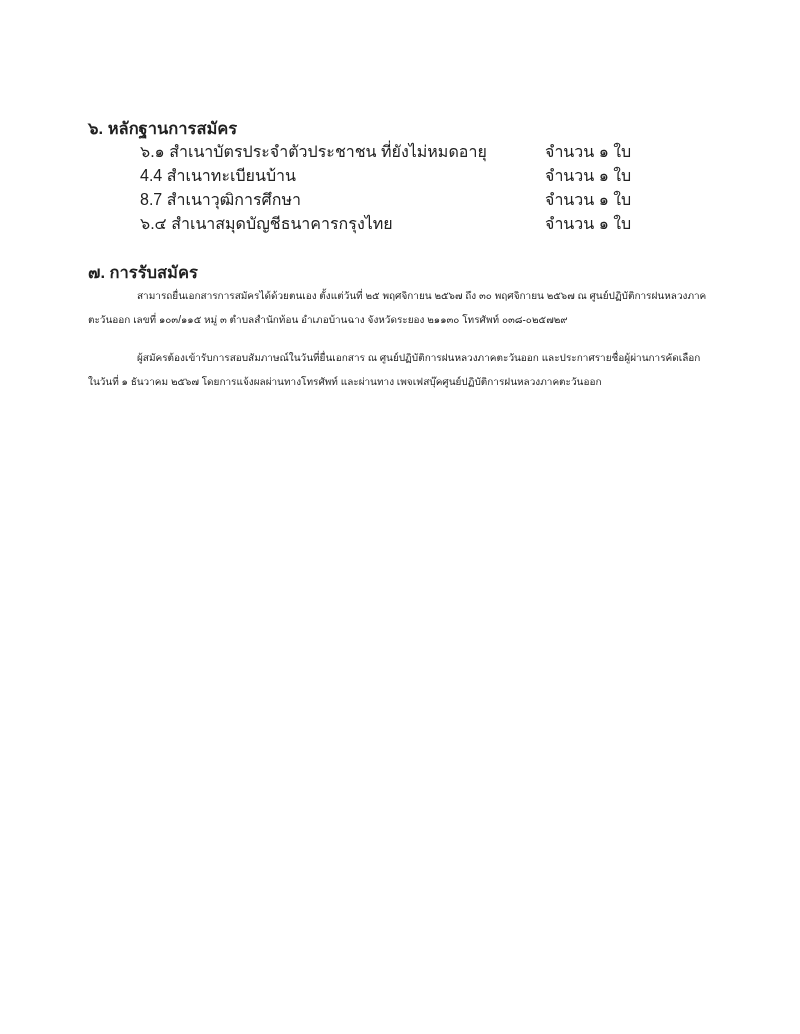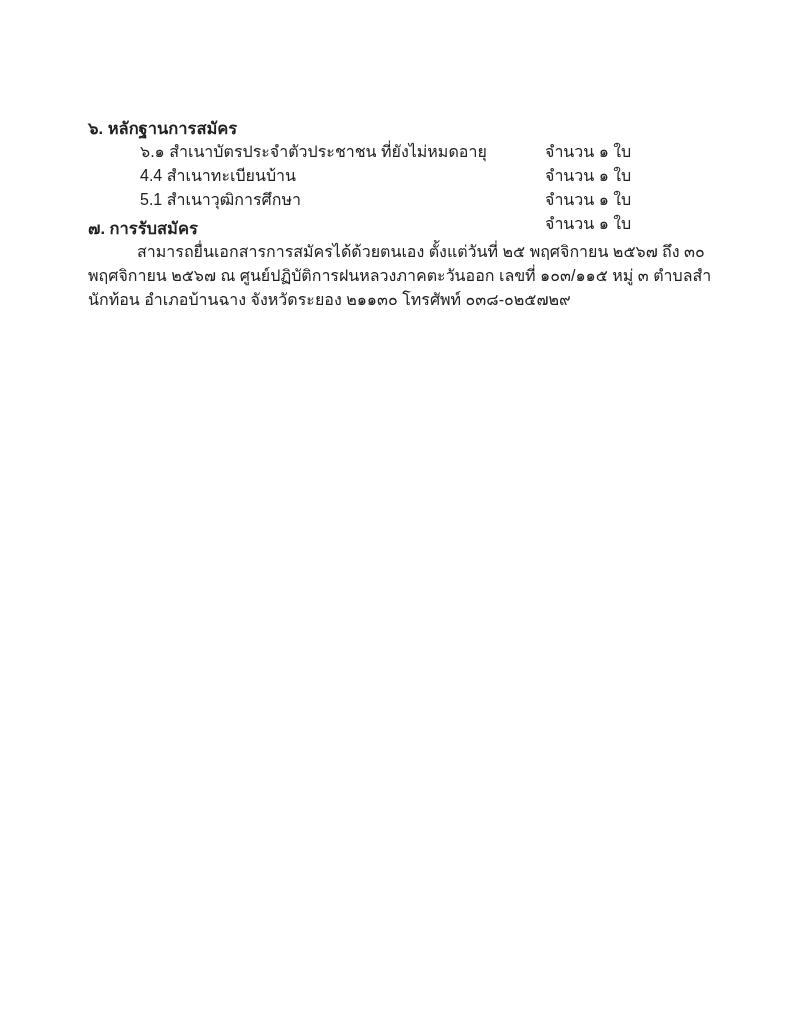--- a/index.html
+++ b/index.html
@@ -15,21 +15,21 @@
     overflow: hidden;
   }
   .page {
     box-sizing: border-box;
     width: 800px;
     height: 1034px;
     padding: 116px 52px 0 88px;
     background: #ffffff;
   }
   .doc-section { margin: 0; }
-  .doc-section + .doc-section { margin-top: 4px; }
+  .doc-section + .doc-section { margin-top: 24px; }
   .doc-section.interview { margin-top: 14px; }
 
   .section-heading {
     font-size: 16.5px;
     font-weight: bold;
     line-height: 24px;
     margin: 0;
     color: #1f1f1f;
   }
 
@@ -44,21 +44,21 @@
   .doc-qty {
     position: absolute;
     left: 457px;
     top: 0;
     white-space: nowrap;
   }
 
   .para {
     margin: 0;
     width: 624px;
-    font-size: 16px;
+    font-size: 10px;
     line-height: 24px;
     text-indent: 49px;
     text-align: left;
     word-break: normal;
   }
 </style>
 </head>
 <body>
 
 <div class="page">
@@ -68,30 +68,32 @@
     <div class="doc-list">
       <div class="doc-row">
         <span class="doc-label">๖.๑ สำเนาบัตรประจำตัวประชาชน ที่ยังไม่หมดอายุ</span>
         <span class="doc-qty">จำนวน ๑ ใบ</span>
       </div>
       <div class="doc-row">
         <span class="doc-label">4.4 สำเนาทะเบียนบ้าน</span>
         <span class="doc-qty">จำนวน ๑ ใบ</span>
       </div>
       <div class="doc-row">
-        <span class="doc-label">5.1 สำเนาวุฒิการศึกษา</span>
+        <span class="doc-label">8.7 สำเนาวุฒิการศึกษา</span>
         <span class="doc-qty">จำนวน ๑ ใบ</span>
       </div>
       <div class="doc-row">
+        <span class="doc-label">๖.๔ สำเนาสมุดบัญชีธนาคารกรุงไทย</span>
         <span class="doc-qty">จำนวน ๑ ใบ</span>
       </div>
     </div>
   </section>
 
   <section class="doc-section">
     <h2 class="section-heading">๗. การรับสมัคร</h2>
     <p class="para">สามารถยื่นเอกสารการสมัครได้ด้วยตนเอง ตั้งแต่วันที่ ๒๕ พฤศจิกายน ๒๕๖๗ ถึง ๓๐ พฤศจิกายน ๒๕๖๗ ณ ศูนย์ปฏิบัติการฝนหลวงภาคตะวันออก เลขที่ ๑๐๓/๑๑๕ หมู่ ๓ ตำบลสำนักท้อน อำเภอบ้านฉาง จังหวัดระยอง ๒๑๑๓๐ โทรศัพท์ ๐๓๘-๐๒๕๗๒๙</p>
   </section>
 
   <section class="doc-section interview">
+    <p class="para">ผู้สมัครต้องเข้ารับการสอบสัมภาษณ์ในวันที่ยื่นเอกสาร ณ ศูนย์ปฏิบัติการฝนหลวงภาคตะวันออก และประกาศรายชื่อผู้ผ่านการคัดเลือก ในวันที่ ๑ ธันวาคม ๒๕๖๗ โดยการแจ้งผลผ่านทางโทรศัพท์ และผ่านทาง เพจเฟสบุ๊คศูนย์ปฏิบัติการฝนหลวงภาคตะวันออก</p>
   </section>
 
 </div>
 
 </body></html>

